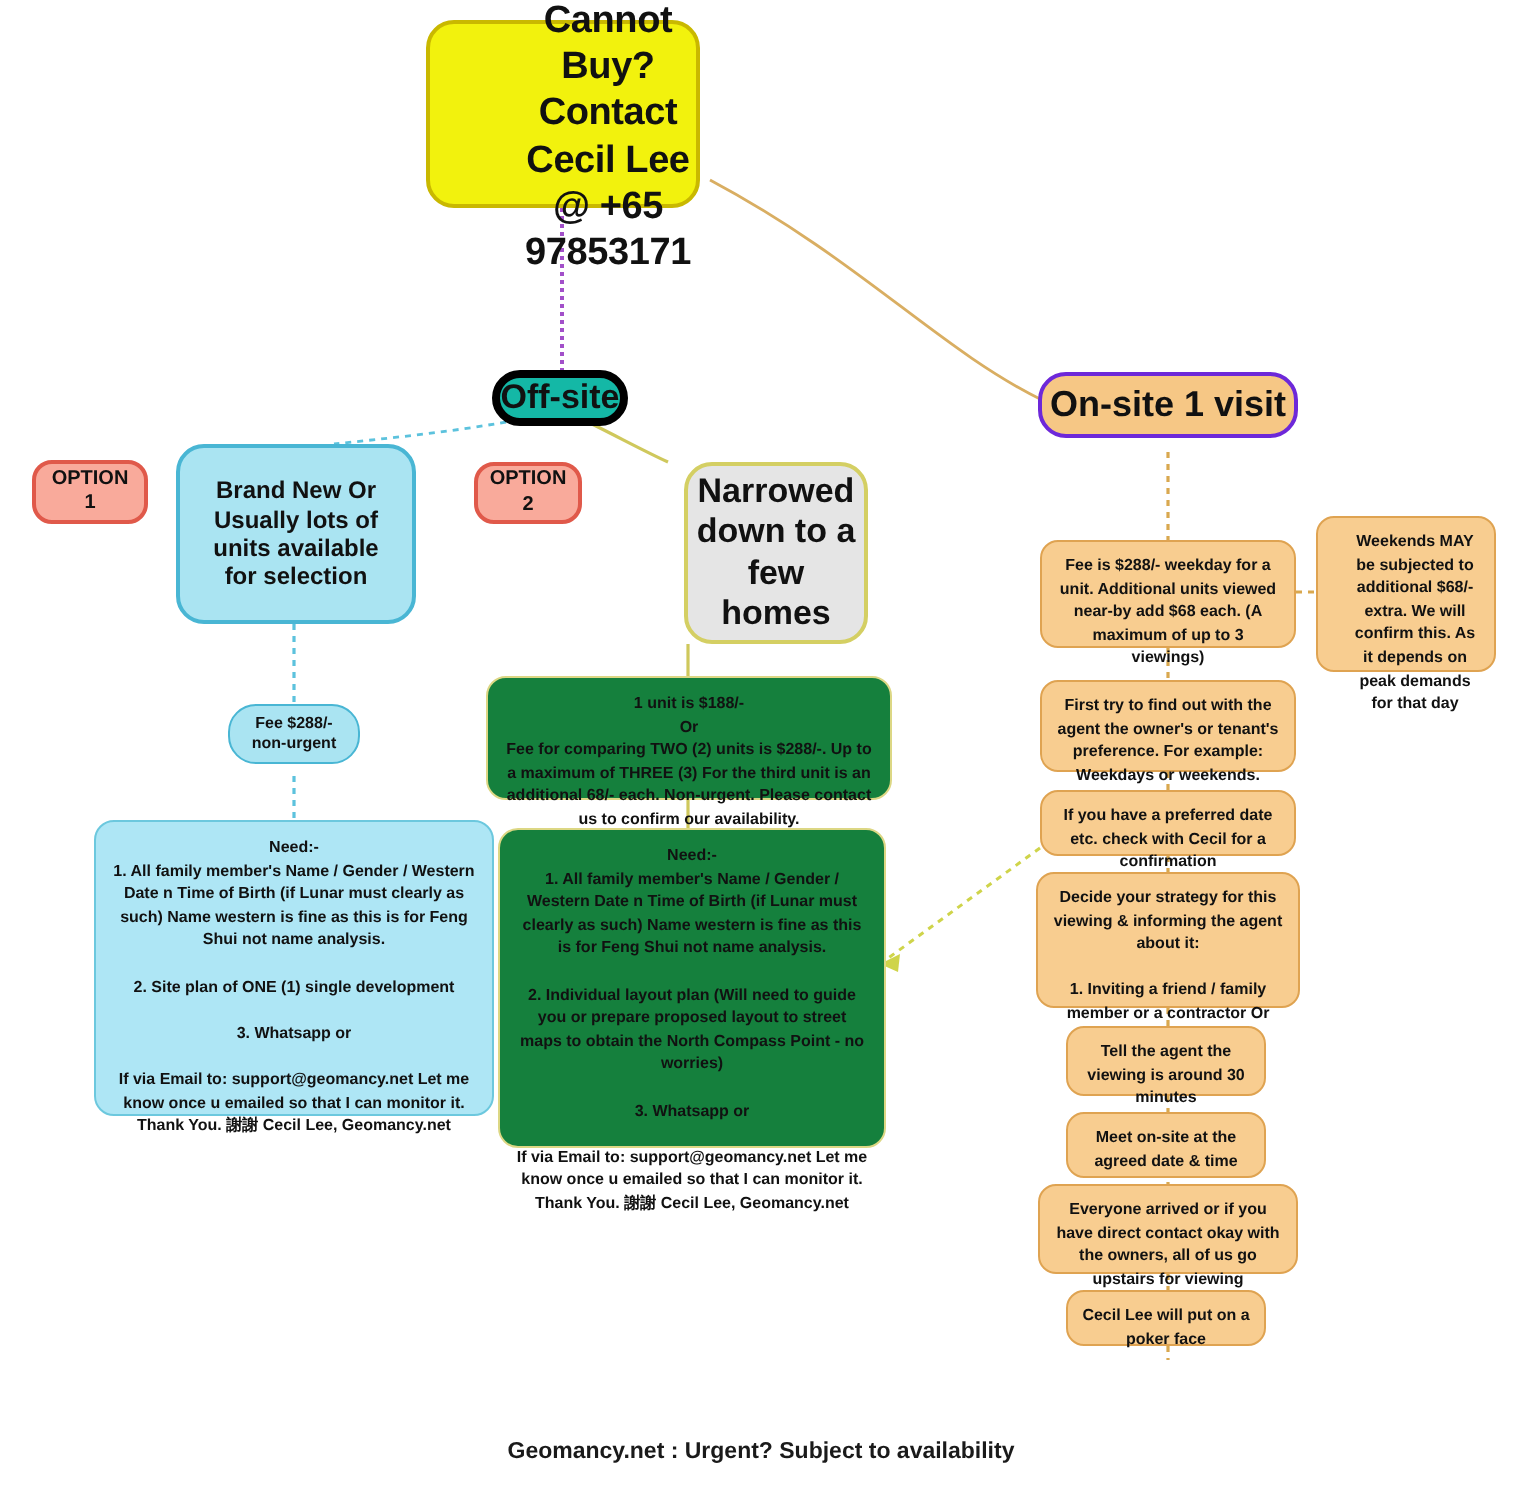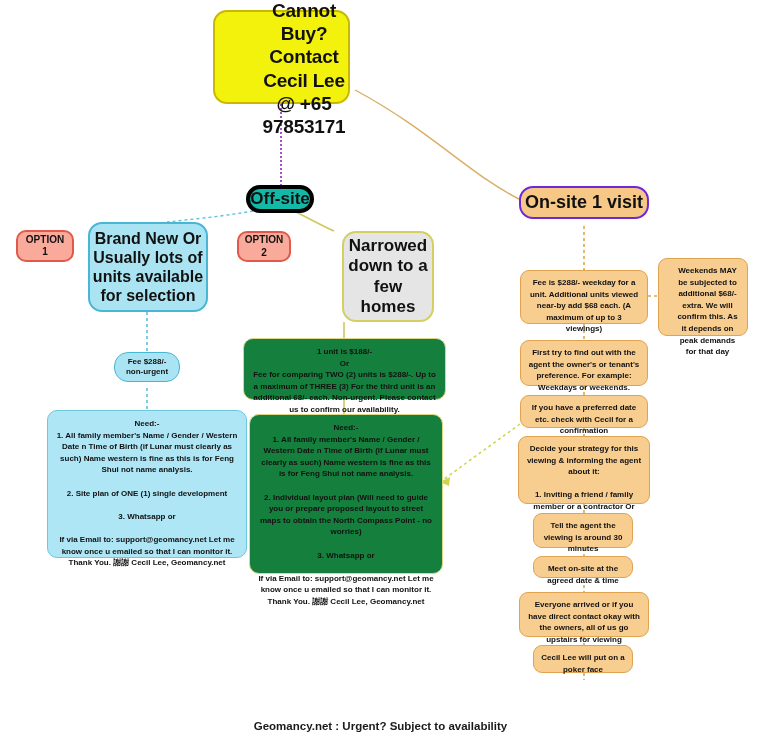--- a/index.html
+++ b/index.html
@@ -72,21 +72,21 @@
     border-radius: 10px;
     font-size: 10px;
     line-height: 1.25;
   }
 
   
   .n-blue-main {
     background: #aae4f2;
     border: 2px solid #49b6d4;
     border-radius: 14px;
-    font-size: 16px;
+    font-size: 12px;
     line-height: 1.2;
   }
   .n-blue-pill {
     background: #aae4f2;
     border: 1.5px solid #49b6d4;
     border-radius: 14px;
     font-size: 8px;
     line-height: 1.3;
   }
   .n-blue-note {
@@ -250,21 +250,21 @@
 
   <div class="node n-org-step" style="left:520px; top:395px; width:128px; height:33px;">If you have a preferred date etc. check with Cecil for a confirmation</div>
 
   <div class="node n-org-step" style="left:518px; top:436px; width:132px; height:68px;">Decide your strategy for this viewing &amp; informing the agent about it:
 
 1. Inviting a friend / family member or a contractor Or
 2. Bringing along a Geomancer</div>
 
   <div class="node n-org-step" style="left:533px; top:513px; width:100px; height:35px;">Tell the agent the viewing is around 30 minutes</div>
 
-  <div class="node n-org-step" style="left:533px; top:556px; width:100px; height:22px;">Meet on-site at the agreed date &amp; time</div>
+  <div class="node n-org-step" style="left:533px; top:556px; width:100px; height:33px;">Meet on-site at the agreed date &amp; time</div>
 
   <div class="node n-org-step" style="left:519px; top:592px; width:130px; height:45px;">Everyone arrived or if you have direct contact okay with the owners, all of us go upstairs for viewing</div>
 
   <div class="node n-org-step" style="left:533px; top:645px; width:100px; height:28px;">Cecil Lee will put on a poker face</div>
 
 
   <div class="footer-note" style="top:720px;">Geomancy.net : Urgent? Subject to availability</div>
 
 </div>
 

